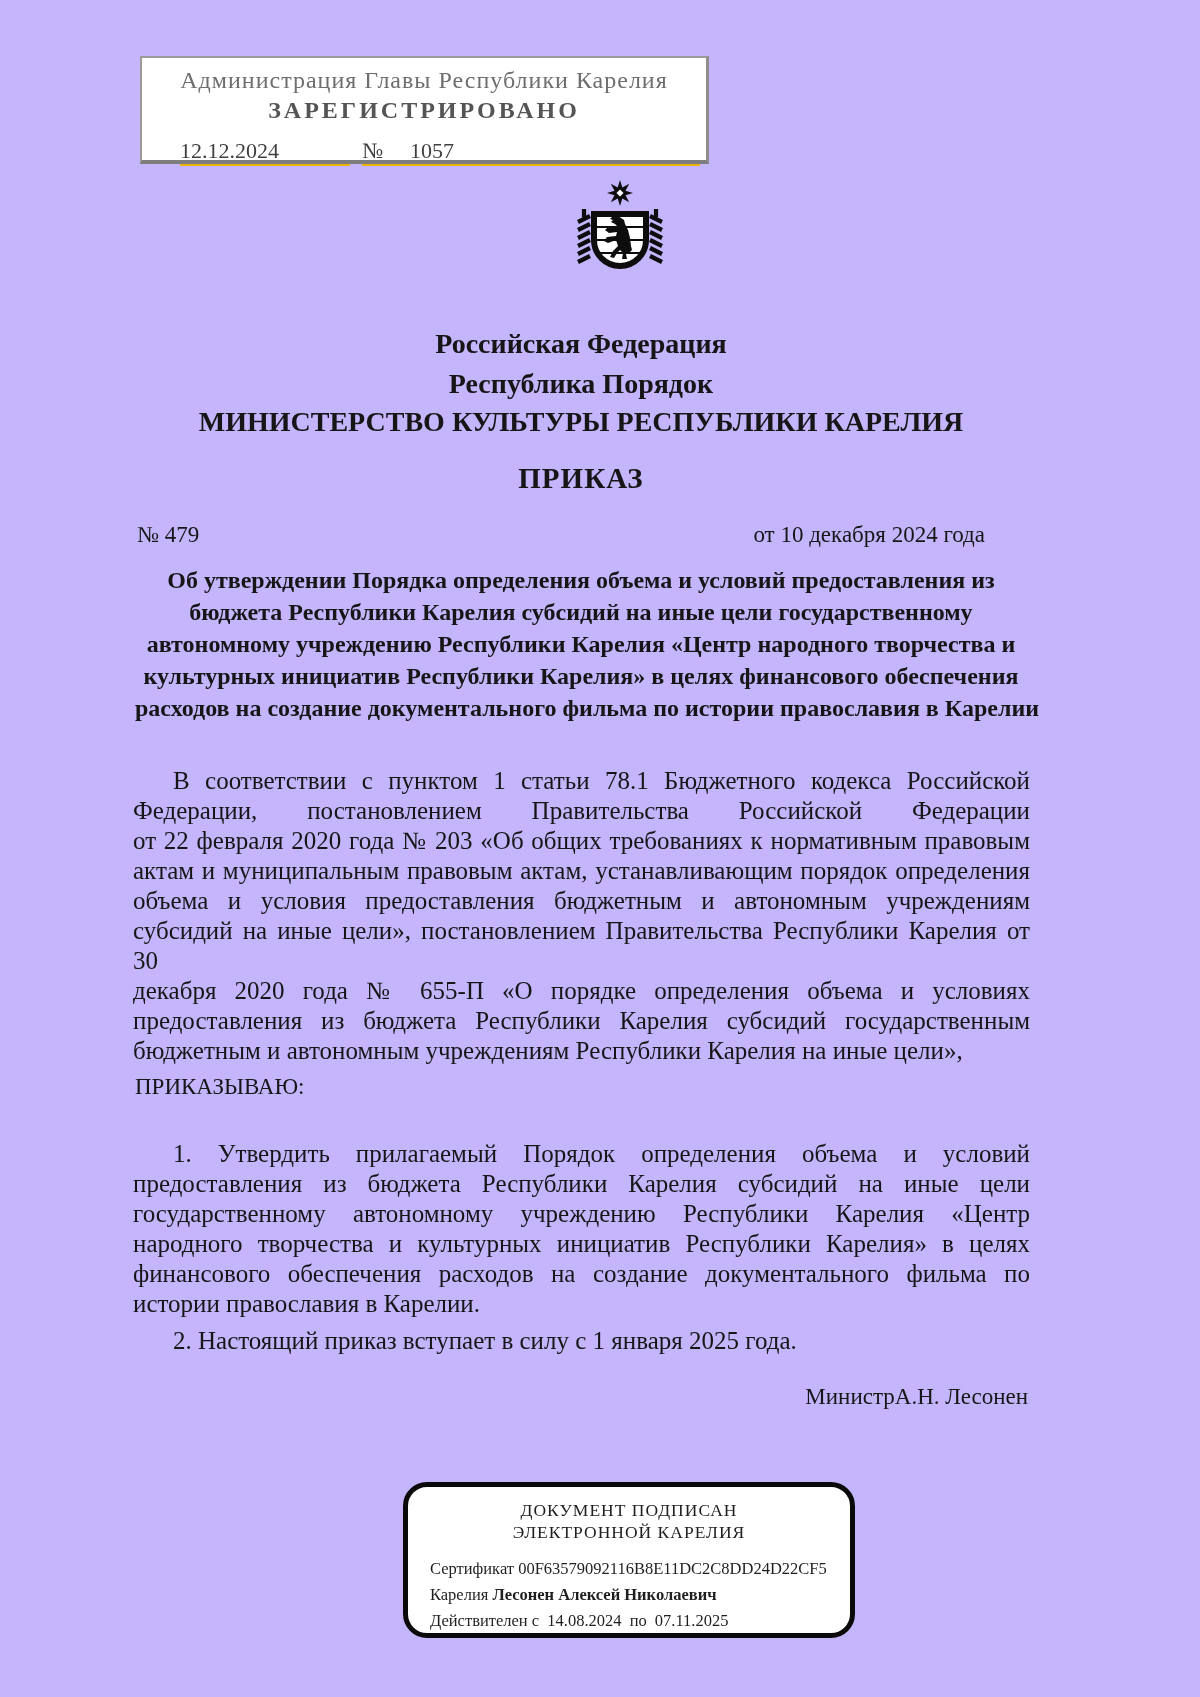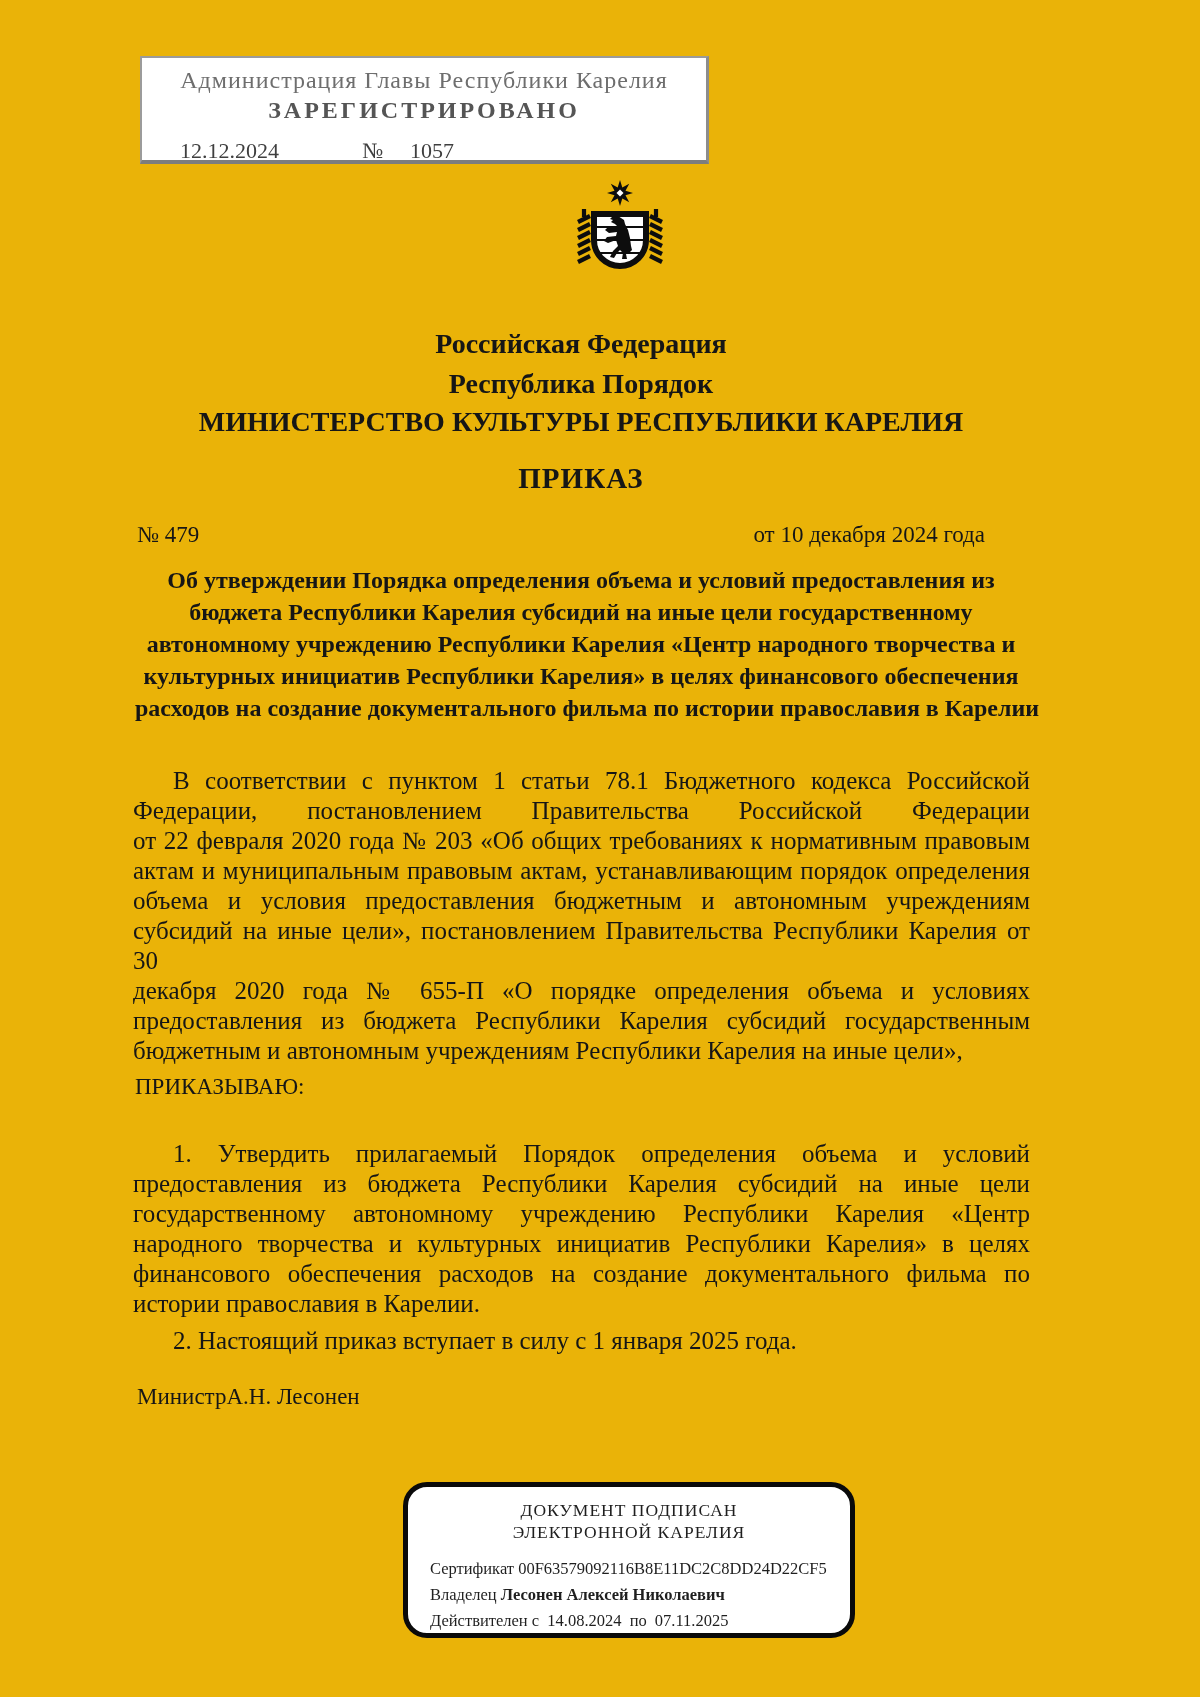--- a/index.html
+++ b/index.html
@@ -1,17 +1,17 @@
 <!DOCTYPE html>
 <html><head>
 <meta charset="utf-8">
 <style>
   html,body { margin:0; padding:0; background:#ffffff; }
   .page {
-    position:relative; width:1200px; height:1697px; background:#eab308;
+    position:relative; width:1200px; height:1697px; background:#c4b5fd;
     font-family:"Liberation Serif","DejaVu Serif",serif; color:#161616;
     overflow:hidden;
   }
 
   
   .stamp {
     position:absolute; left:140px; top:56px; width:564px; height:102px;
     border:2px solid #9b9b9b; border-right:3px solid #8d8d8d; border-bottom:4px solid #7d7d7d;
     background:#ffffff;
   }
@@ -46,22 +46,22 @@
   .flow { position:absolute; left:133px; width:897px; font-size:25px; }
   .jline { text-align:justify; text-align-last:justify; line-height:30px; }
   .jline.last { text-align-last:left; }
   .ind { padding-left:40px; }
   .preamble { top:766px; }
   .decree { position:absolute; left:135px; top:1074px; font-size:23px; }
   .item1 { top:1139px; }
   .item2 { top:1326px; line-height:30px; }
 
   
-  .sig-row { position:absolute; left:137px; top:1384px; width:864px;
-             display:flex; justify-content:flex-start; font-size:23px; }
+  .sig-row { position:absolute; left:164px; top:1384px; width:864px;
+             display:flex; justify-content:flex-end; font-size:23px; }
 
   
   .esign { position:absolute; left:403px; top:1482px; width:442px; height:146px;
            border:5px solid #0a0a0a; border-radius:24px; background:#ffffff; }
   .esign-title { margin-top:12px; text-align:center; font-size:17.5px; line-height:22px;
                  letter-spacing:1px; color:#1f1f1f; }
   .esign-rows { margin:13px 0 0 22px; font-size:16.5px; line-height:26px; color:#1f1f1f; }
   .owner-name { font-weight:bold; }
   .vdate { margin:0 4px; }
 </style>
@@ -164,21 +164,21 @@
     <div class="esign-title">
       <div>ДОКУМЕНТ ПОДПИСАН</div>
       <div>ЭЛЕКТРОННОЙ КАРЕЛИЯ</div>
     </div>
     <div class="esign-rows">
       <div>
         <span>Сертификат</span>
         <span>00F63579092116B8E11DC2C8DD24D22CF5</span>
       </div>
       <div>
-        <span>Владелец</span>
+        <span>Карелия</span>
         <span class="owner-name">Лесонен Алексей Николаевич</span>
       </div>
       <div>
         <span>Действителен с</span>
         <span class="vdate">14.08.2024</span>
         <span>по</span>
         <span class="vdate">07.11.2025</span>
       </div>
     </div>
   </div>

